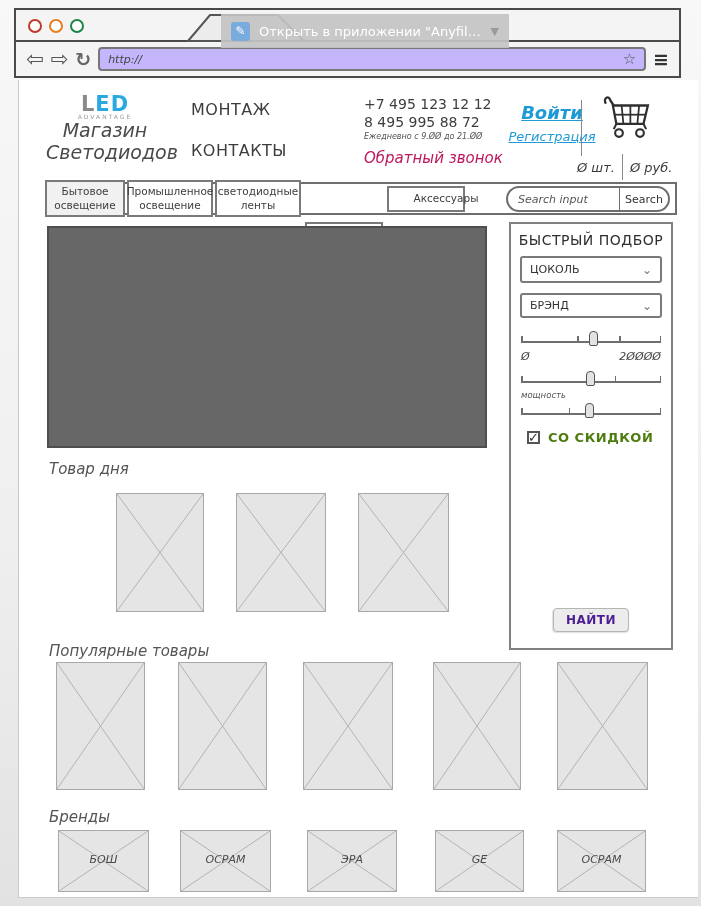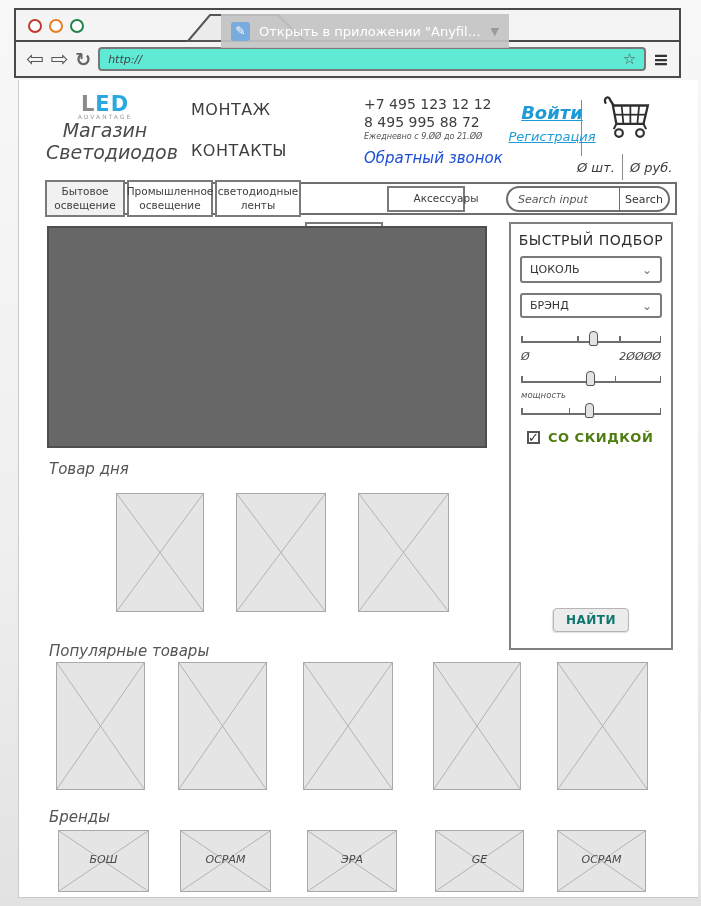--- a/index.html
+++ b/index.html
@@ -19,21 +19,21 @@
     background:#fff; border:2.5px solid #999; }
   .dot.r { left:12px;  border-color:#c0392b; }
   .dot.o { left:33px;  border-color:#e67e22; }
   .dot.g { left:54px;  border-color:#1e8449; }
   .tabshape { position:absolute; left:168px; bottom:-2px; width:126px; height:30px; }
   .toolbar { position:relative; height:34px; display:flex; align-items:center;
     padding:0 10px; gap:7px; }
   .navglyph { font-size:21px; color:#555; line-height:1; cursor:default; }
   .refresh { font-size:19px; font-weight:bold; color:#666; }
   .urlbox { flex:1; height:24px; border:2px solid #777; border-radius:4px;
-    background:#5eead4; display:flex; align-items:center; padding:0 8px; gap:6px; }
+    background:#c4b5fd; display:flex; align-items:center; padding:0 8px; gap:6px; }
   .urltext { flex:1; font-size:11px; font-style:italic; color:#444; }
   .star { font-size:15px; color:#555; }
   .hamburger { font-size:19px; color:#333; font-weight:bold; }
   .toast { position:absolute; left:205px; top:4px; width:288px; height:34px;
     background:rgba(195,195,195,0.92); display:flex; align-items:center;
     gap:9px; padding:0 10px; z-index:5; }
   .toast-icon { width:19px; height:19px; background:#7aabdd; border-radius:3px;
     color:#fff; font-size:12px; display:flex; align-items:center; justify-content:center; }
   .toast-label { flex:1; color:#fff; font-size:13px; white-space:nowrap;
     overflow:hidden; text-overflow:ellipsis; }
@@ -47,21 +47,21 @@
   .logo { left:27px; top:12px; width:118px; text-align:center; cursor:pointer; }
   .led-l { font-weight:bold; font-size:21px; color:#8a8a8a; letter-spacing:1px; }
   .led-ed { font-weight:bold; font-size:21px; color:#29a9e0; letter-spacing:1px; }
   .led-sub { font-size:6px; letter-spacing:2px; color:#9b9b9b; margin-top:-3px; }
   .logo-line { font-size:19px; font-style:italic; color:#4a4a4a; line-height:1.15; }
   .menu { left:172px; top:20px; display:flex; flex-direction:column; gap:22px; }
   .menu-item { font-size:16px; color:#3d3d3d; letter-spacing:0.5px; cursor:pointer; }
   .contacts { left:345px; top:15px; }
   .phone { font-size:14px; color:#3d3d3d; line-height:1.3; }
   .schedule { font-size:8px; font-style:italic; color:#555; margin-top:1px; }
-  .callback { font-size:15px; font-style:italic; color:#1d4ed8; margin-top:8px;
+  .callback { font-size:15px; font-style:italic; color:#be185d; margin-top:8px;
     cursor:pointer; }
   .auth { left:487px; top:22px; width:92px; text-align:center; }
   .login { display:block; font-size:18px; font-weight:bold; font-style:italic;
     color:#1e9bd7; text-decoration:underline; cursor:pointer; }
   .register { display:block; font-size:13px; font-style:italic; color:#1e9bd7;
     text-decoration:underline; margin-top:6px; cursor:pointer; }
   .vline { width:1px; background:#8a8a8a; }
   .cart-wrap { left:579px; top:12px; width:56px; height:48px; cursor:pointer; }
   .counts { left:558px; top:74px; display:flex; align-items:center; gap:7px; }
   .count { font-size:13px; font-style:italic; color:#3d3d3d; }
@@ -109,21 +109,21 @@
   .power-label { position:absolute; left:10px; font-size:8.5px; font-style:italic;
     color:#555; }
   .checkline { position:absolute; left:16px; display:flex; align-items:center;
     gap:8px; cursor:pointer; }
   .checkbox { width:13px; height:13px; border:2px solid #555; background:#fff;
     display:flex; align-items:center; justify-content:center; font-size:13px;
     color:#333; line-height:1; }
   .checklabel { font-size:13px; color:#4d7c0f; letter-spacing:0.5px;font-weight:bold; }
   .findbtn { position:absolute; left:50%; transform:translateX(-50%); top:384px;
     padding:4px 12px; background:#ececec; border:1px solid #b5b5b5; border-radius:4px;
-    color:#0f766e; font-weight:bold; font-size:12px; letter-spacing:0.5px;
+    color:#4c1d95; font-weight:bold; font-size:12px; letter-spacing:0.5px;
     cursor:pointer; box-shadow:0 1px 1px rgba(0,0,0,0.12); }
 
   
   .section-label { font-size:15px; font-style:italic; color:#555; }
   .ph { position:absolute; border:1px solid #a8a8a8; background:#e5e5e5; cursor:pointer; }
   .ph svg { display:block; width:100%; height:100%; }
   .ph line { stroke:#b3b3b3; stroke-width:1; }
   .brand-name { position:absolute; width:100%; top:50%; transform:translateY(-58%);
     text-align:center; font-size:11px; font-style:italic; color:#4a4a4a; z-index:2; }
 </style>

